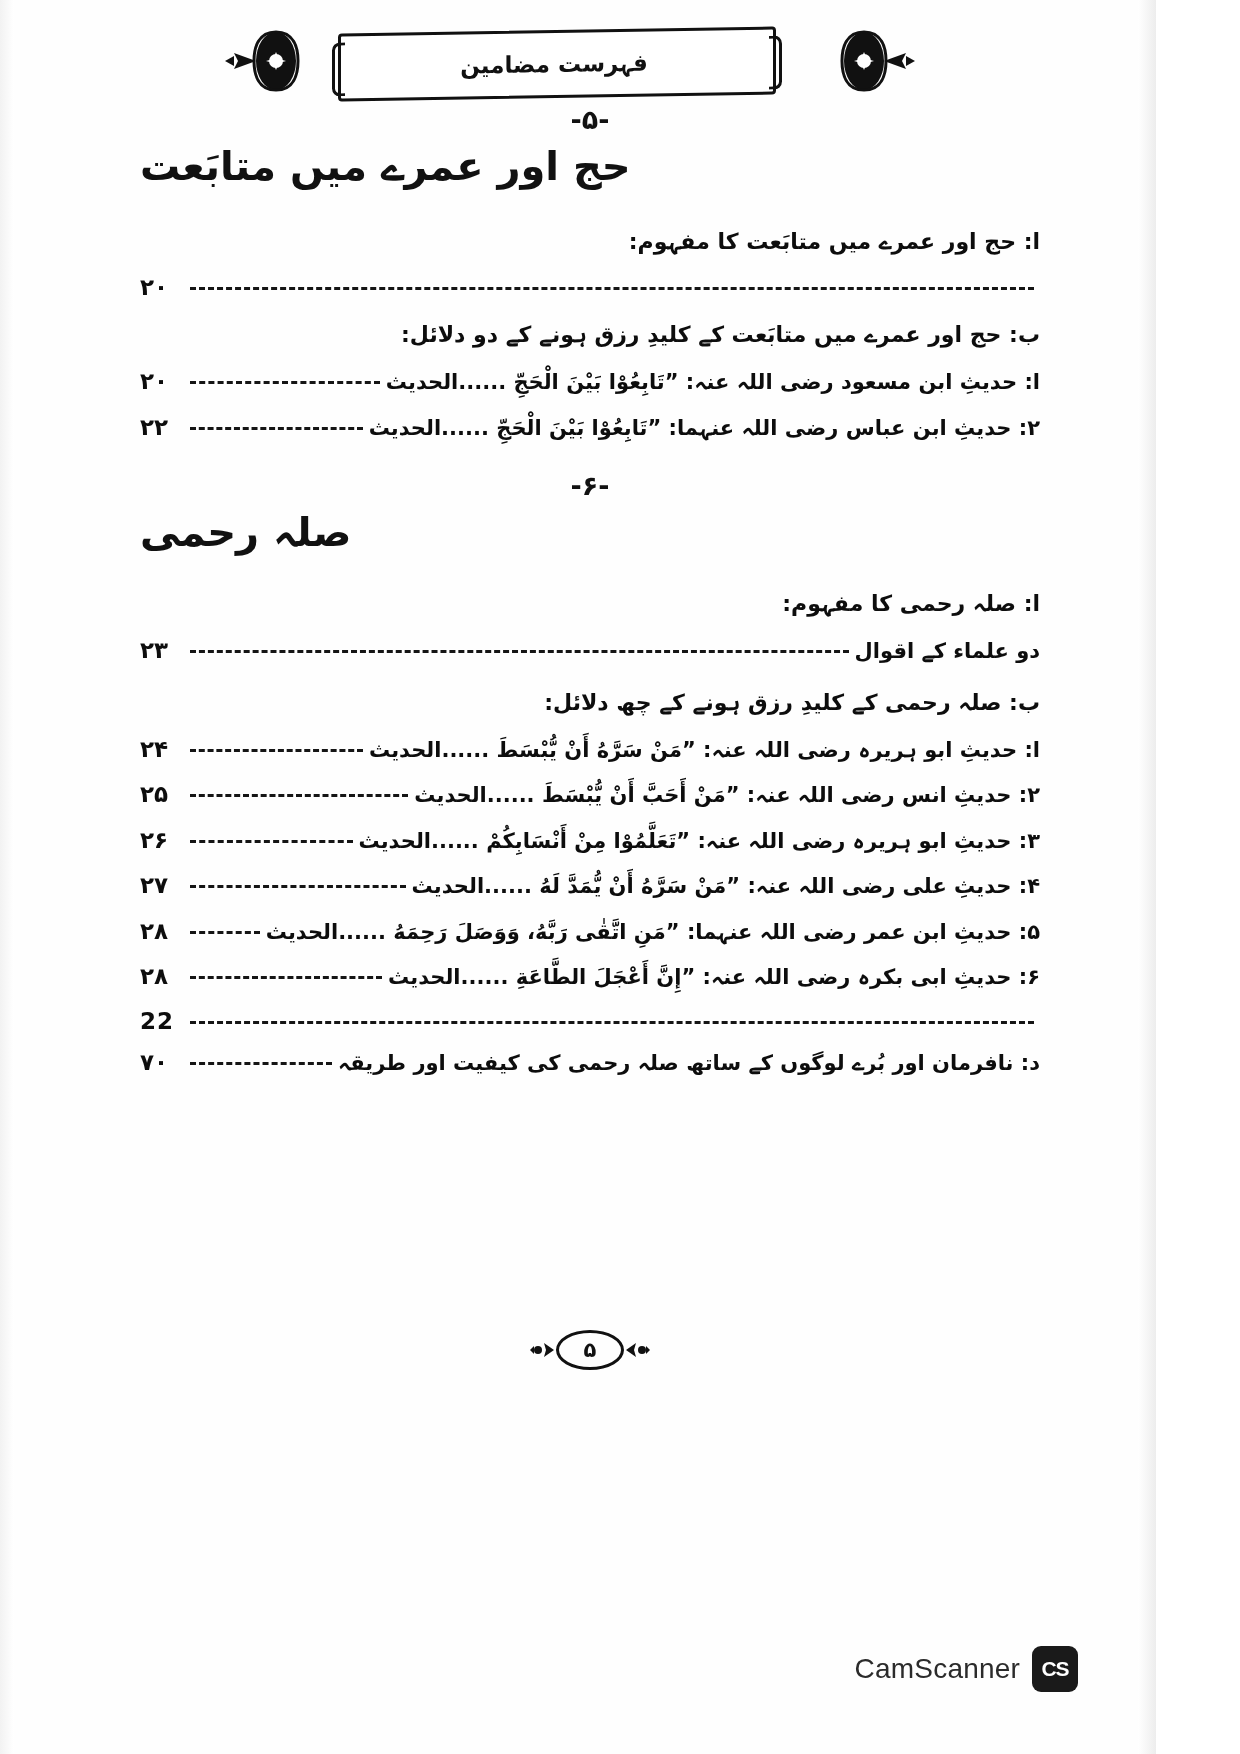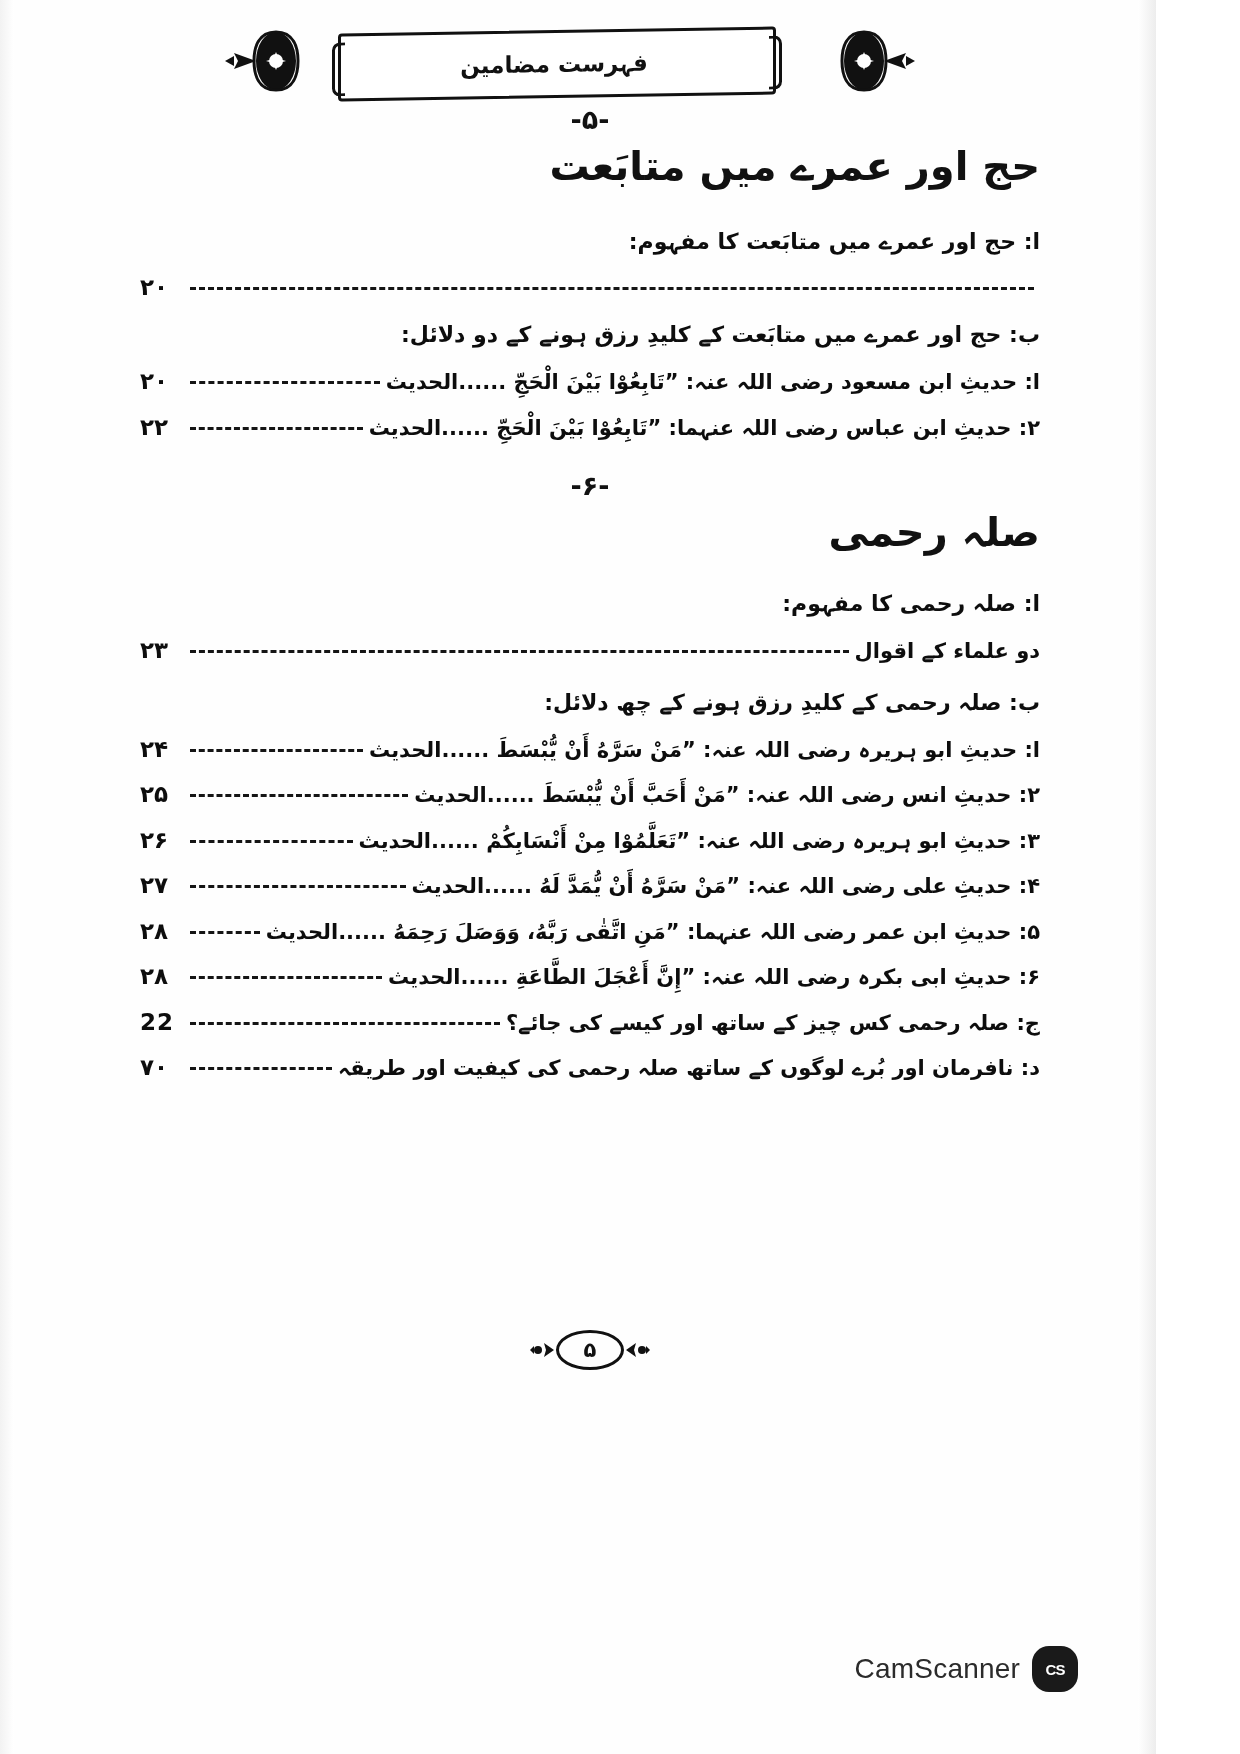--- a/index.html
+++ b/index.html
@@ -60,21 +60,21 @@
   .finial{position:absolute;top:8px;width:96px;height:78px;}
   .finial.right{right:-6px;}
   .finial.left{left:-6px;}
 
   
   .sec-marker{
     text-align:center;font-size:27px;font-weight:700;color:#111;
     letter-spacing:2px;
   }
   .sec-title{
-    text-align:right;font-size:40px;font-weight:700;color:#111;
+    text-align:left;font-size:40px;font-weight:700;color:#111;
     line-height:1.25;
   }
 
   
   .row{
     display:flex;align-items:baseline;direction:rtl;
     color:#0d0d0d;
   }
   .row .txt{
     white-space:nowrap;font-size:21px;font-weight:700;line-height:1.5;
@@ -103,23 +103,23 @@
     font-size:21px;font-weight:700;color:#111;
   }
   .foot-wing{width:26px;height:22px;}
 
   
   #camscanner{
     position:absolute;right:78px;bottom:62px;
     display:flex;align-items:center;gap:12px;
   }
   #camscanner .cs-badge{
-    width:46px;height:46px;border-radius:17px;background:#1a1a1a;
-    display:flex;align-items:center;justify-content:center;
-    color:#fff;font-size:15px;font-weight:700;letter-spacing:-1px;
+    width:46px;height:46px;border-radius:9px;background:#1a1a1a;
+    display:flex;align-items:center;justify-content:center;
+    color:#fff;font-size:21px;font-weight:700;letter-spacing:-1px;
     font-family:"Liberation Sans",sans-serif;
   }
   #camscanner .cs-text{
     font-family:"Liberation Sans",sans-serif;
     font-size:28px;color:#2b2b2b;letter-spacing:.2px;
   }
 </style>
 </head>
 <body>
 
@@ -210,21 +210,20 @@
             <span class="txt">۵: حدیثِ ابن عمر رضی اللہ عنہما: ”مَنِ اتَّقٰى رَبَّهُ، وَوَصَلَ رَحِمَهُ ......الحدیث</span>
             <span class="lead"></span>
             <span class="pg">۲۸</span>
           </div>
           <div class="row" style="margin: 14px 0px;">
             <span class="txt">۶: حدیثِ ابی بکرہ رضی اللہ عنہ: ”إِنَّ أَعْجَلَ الطَّاعَةِ ......الحدیث</span>
             <span class="lead"></span>
             <span class="pg">۲۸</span>
           </div>
           <div class="row" style="margin: 14px 0px;">
-            <span class="txt">ج: صلہ رحمی کس چیز کے ساتھ اور کیسے کی جائے؟</span>
             <span class="lead"></span>
             <span class="pg">22</span>
           </div>
           <div class="row" style="margin: 14px 0px;">
             <span class="txt">د: نافرمان اور بُرے لوگوں کے ساتھ صلہ رحمی کی کیفیت اور طریقہ</span>
             <span class="lead"></span>
             <span class="pg">۷۰</span>
           </div>
         </div>
       </div>

